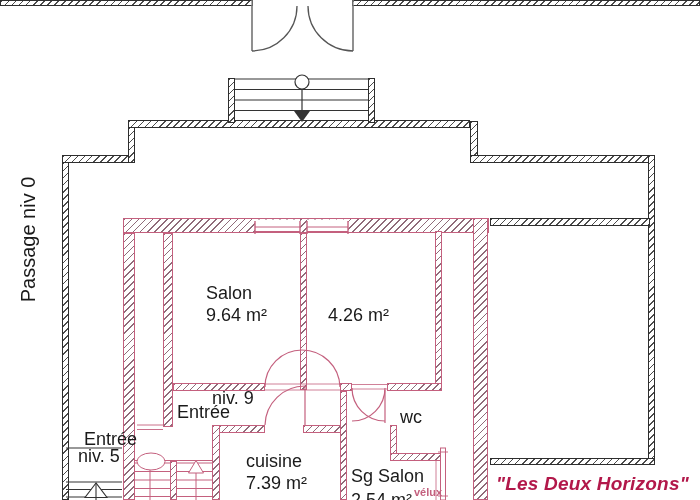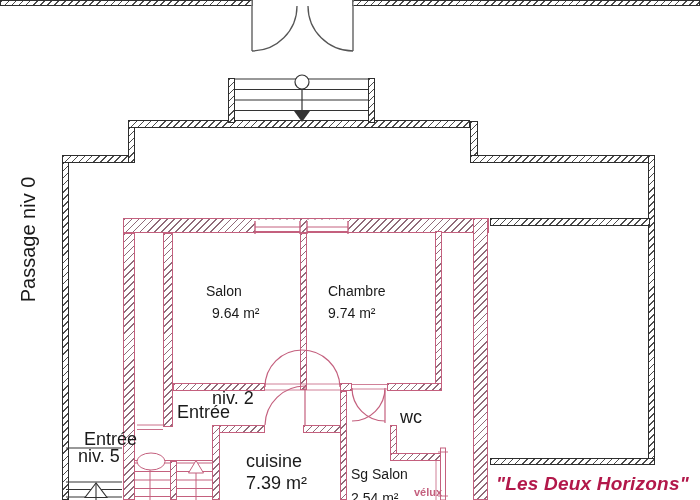--- a/index.html
+++ b/index.html
@@ -13,21 +13,21 @@
     border:1.2px solid #2e2e2e;
     background-image:repeating-linear-gradient(135deg, rgba(45,45,45,.85) 0 1.2px, transparent 1.2px 5px);
   }
   .wp{
     border:1.2px solid var(--pink);
     background-image:repeating-linear-gradient(135deg, rgba(115,70,88,.8) 0 1.2px, transparent 1.2px 5px);
   }
   svg.overlay{position:absolute;left:0;top:0;z-index:5;}
   .lbl{position:absolute;z-index:8;white-space:nowrap;line-height:1.05;}
   .f18{font-size:18px;}
-  .f19{font-size:14px;}
+  .f19{font-size:18px;}
   .passage{
     left:-47px;top:229px;width:150px;text-align:center;font-size:20px;
     transform:rotate(-90deg);
   }
   .velux{font-size:11px;color:var(--pink);font-weight:bold;text-align:right;}
   .brand{font-size:19px;font-weight:bold;font-style:italic;color:var(--brand);letter-spacing:.2px;}
 </style>
 </head>
 <body>
 
@@ -128,26 +128,25 @@
       <g>
         <rect x="440.5" y="448" width="5" height="52" fill="#fff" stroke-width="1"></rect>
         <path d="M438,452 H448 M438,496 H448" stroke-width="0.9"></path>
       </g>
     </g>
   </svg>
 
   <div class="lbl passage">Passage niv 0</div>
 
   <div class="lbl f19" style="left:206px;top:284px">Salon</div>
-  <div class="lbl f19" style="left:212px;top:306px">9.64 m²</div>
+  <div class="lbl f19" style="left:206px;top:306px">9.64 m²</div>
 
-  <div class="lbl f19" style="left:328px;top:284px">Chambre</div>
-  <div class="lbl f19" style="left:328px;top:306px">9.74 m²</div>
+  <div class="lbl f19" style="left:328px;top:306px">4.26 m²</div>
 
-  <div class="lbl f18" style="left:212px;top:389px">niv. 2</div>
+  <div class="lbl f18" style="left:212px;top:389px">niv. 9</div>
   <div class="lbl f18" style="left:177px;top:403px">Entrée</div>
 
   <div class="lbl f18" style="left:84px;top:430px">Entrée</div>
   <div class="lbl f18" style="left:78px;top:447px">niv. 5</div>
 
   <div class="lbl f18" style="left:246px;top:452px">cuisine</div>
   <div class="lbl f18" style="left:246px;top:474px">7.39 m²</div>
 
   <div class="lbl f19" style="left:351px;top:467px">Sg Salon</div>
   <div class="lbl f19" style="left:351px;top:491px">2.54 m²</div>

